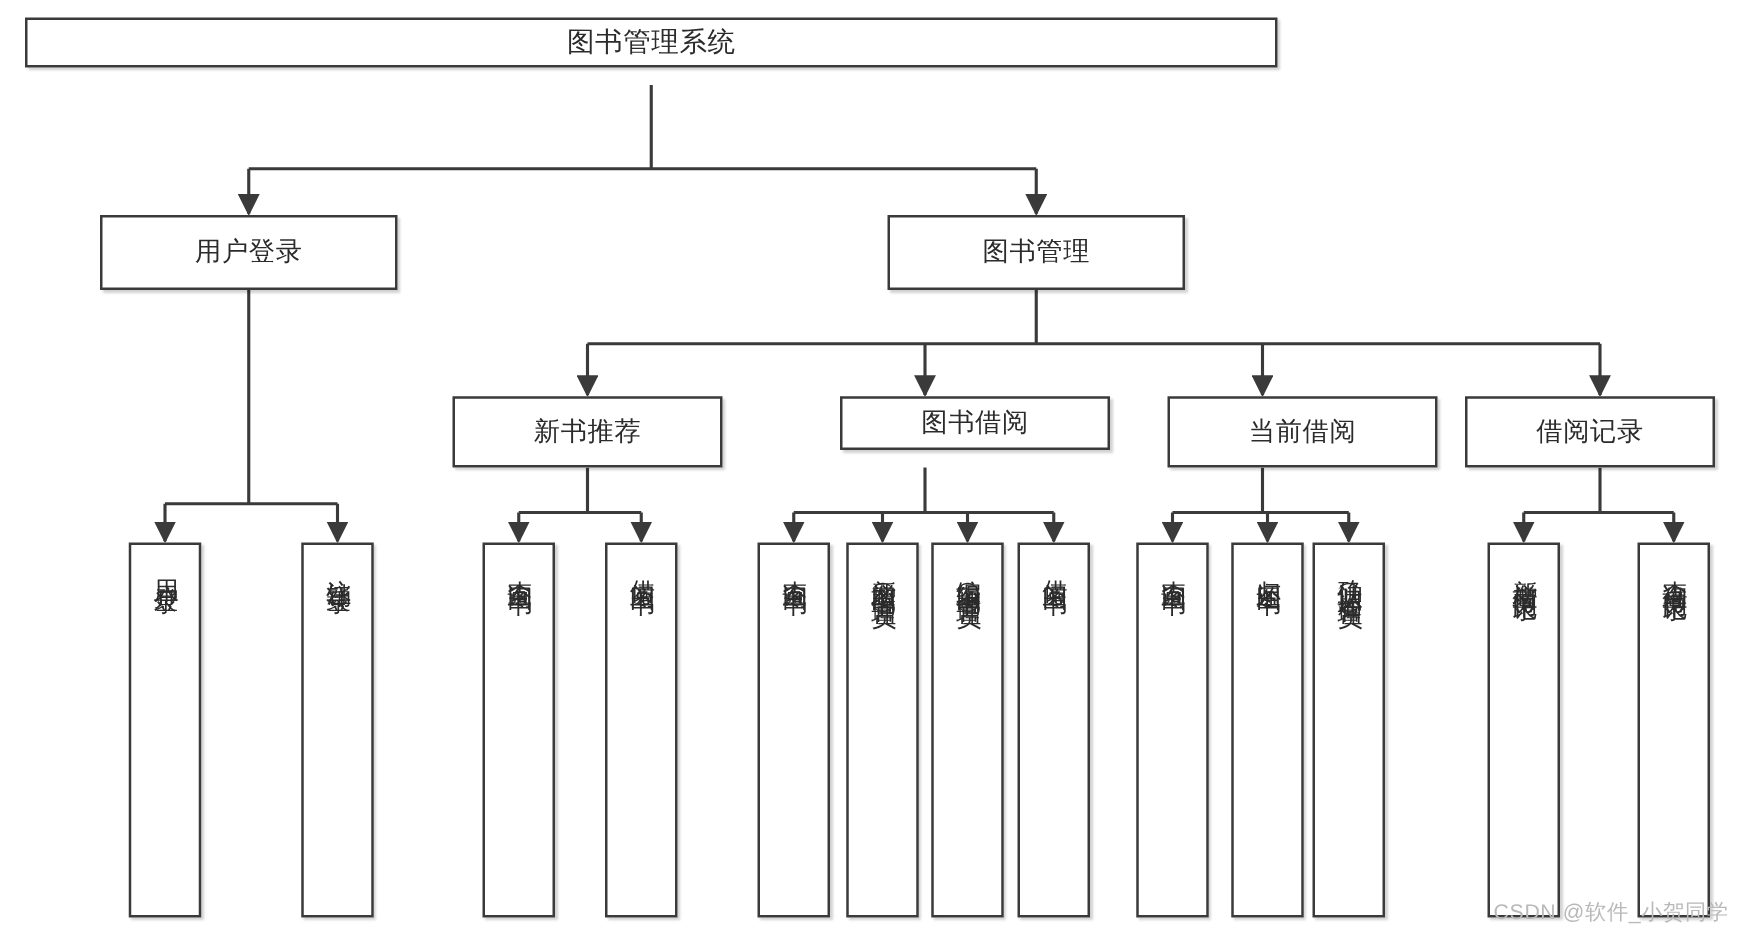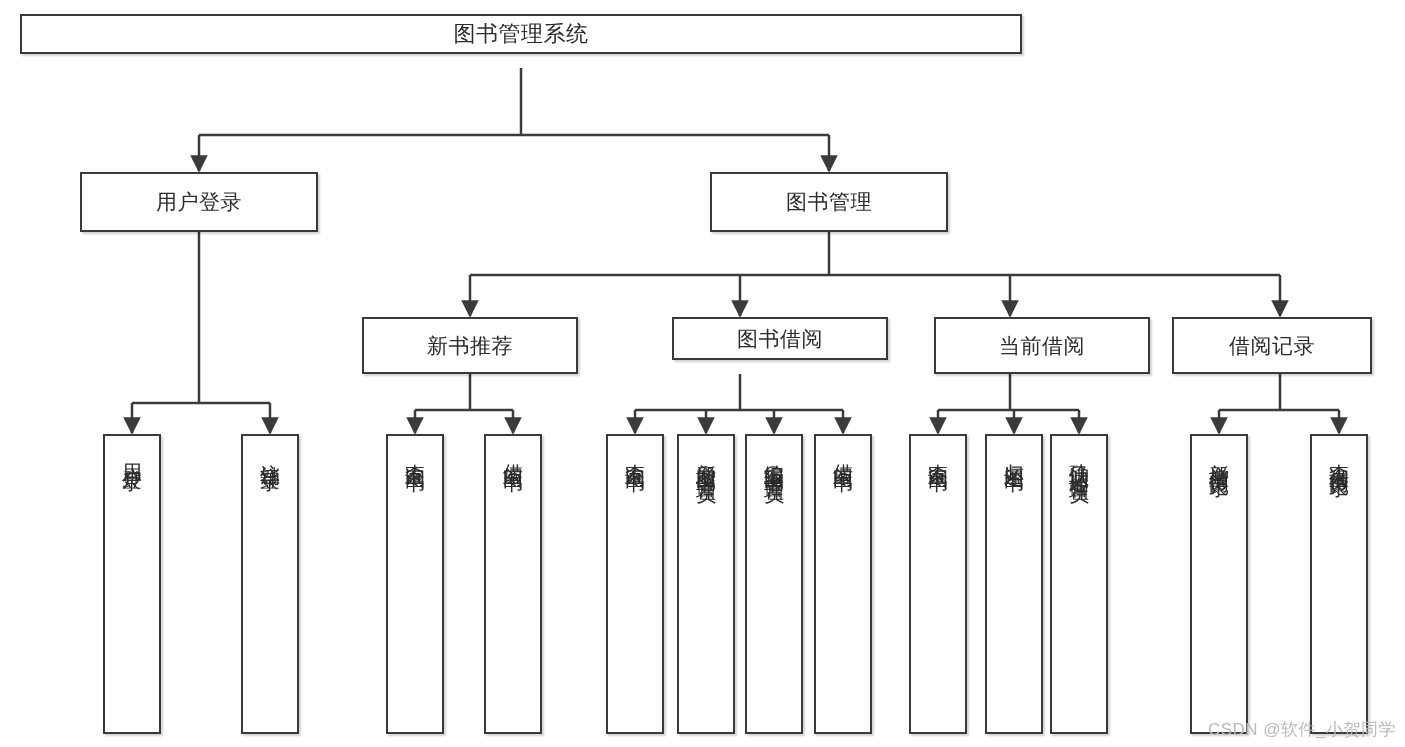--- a/index.html
+++ b/index.html
@@ -56,21 +56,21 @@
   .node.vert .lbl {
     writing-mode: vertical-rl;
     text-orientation: upright;
     font-size: 20px;
     line-height: 1.45;
     letter-spacing: 3px;
     white-space: nowrap;
   }
   .watermark {
     position: absolute;
-    right: 9px;
+    right: 22px;
     bottom: 6px;
     font-size: 17px;
     color: #b9b9b9;
     white-space: nowrap;
     letter-spacing: 0.5px;
   }
 </style>
 </head>
 <body>
 

